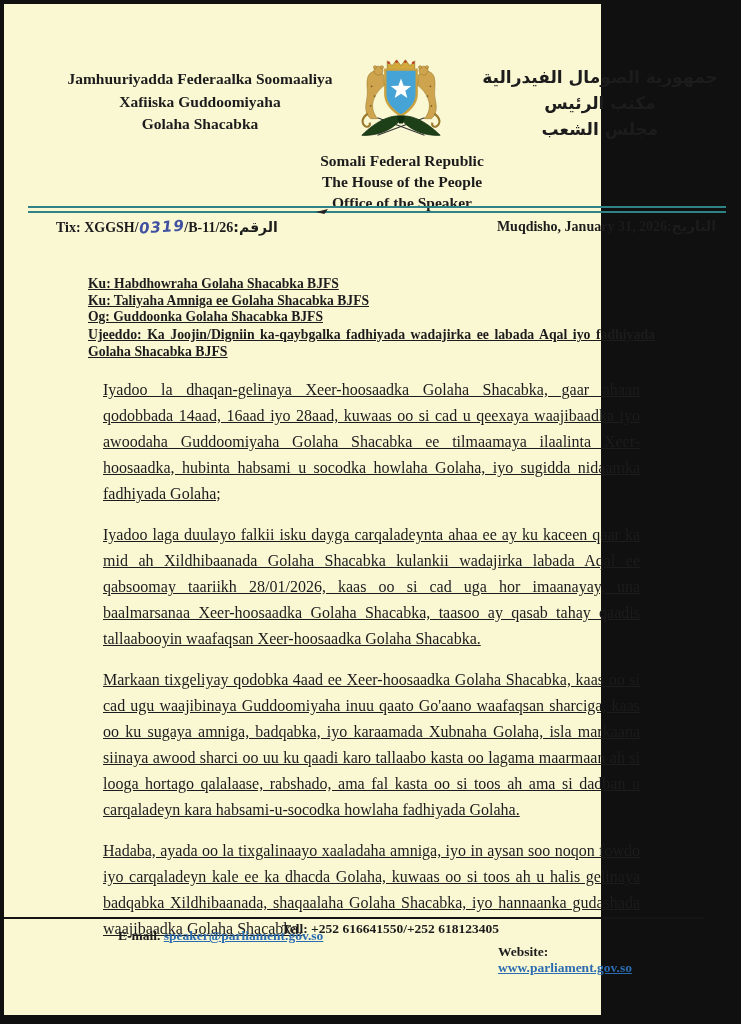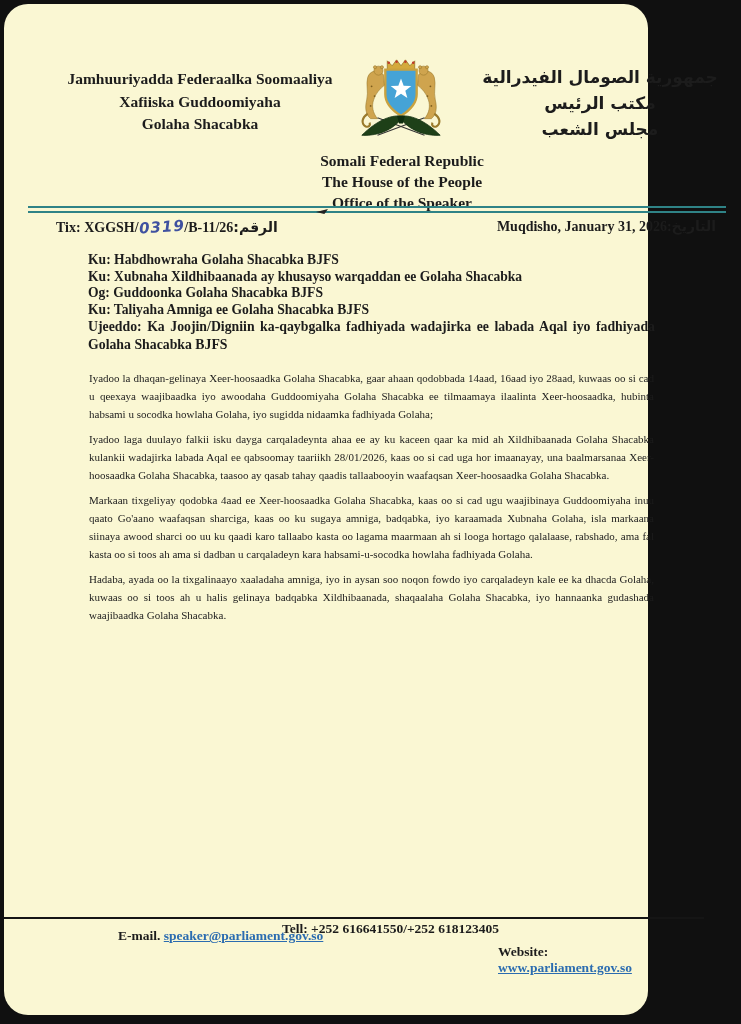--- a/index.html
+++ b/index.html
@@ -4,24 +4,23 @@
 <style>
   html,body{margin:0;padding:0;}
   body{
     width:741px;height:1024px;
     background:#101010;
     font-family:"Liberation Serif","DejaVu Serif",serif;
     position:relative;
     overflow:hidden;
   }
   .page{
-    position:absolute;left:4px;top:4px;width:644px;height:1011px;
+    position:absolute;left:4px;top:4px;width:597px;height:1011px;
     background:#FAF7D3;
     color:#1c1c1c;
-    border-radius:24px;
   }
   
   .hdr-somali{
     position:absolute;left:52px;top:64px;width:288px;
     text-align:center;font-weight:bold;font-size:15.5px;line-height:22.5px;
   }
   .hdr-arabic{
     position:absolute;left:470px;top:60px;width:252px;
     text-align:center;font-weight:bold;font-size:17px;line-height:26px;
     font-family:"DejaVu Sans","Liberation Serif",sans-serif;
@@ -54,30 +53,30 @@
     display:inline-block;
     color:#3f51a0;
     font-family:"DejaVu Sans",sans-serif;
     font-style:italic;font-weight:600;font-size:15px;
     transform:rotate(-4deg);
     letter-spacing:1px;
   }
   .ar{font-family:"DejaVu Sans",sans-serif;}
   
   .content{
-    position:absolute;left:84px;top:248px;width:567px;
+    position:absolute;left:84px;top:272px;width:567px;text-decoration:underline;
   }
   .recip{font-weight:bold;font-size:13.6px;line-height:16.6px;}
   .subject{
     font-weight:bold;font-size:13.8px;line-height:17.5px;
     text-align:justify;
   }
   .para{
-    font-size:11px;line-height:18px;text-align:justify;
-    margin:1px;
+    font-size:16px;line-height:26px;text-align:justify;
+    margin:15px;
   }
   .para.first{margin-top:16px;}
   .para + .para{margin-top:7px;}
   
   .foot-rule{
     position:absolute;left:0;top:913px;width:700px;height:2px;background:#151515;
   }
   .foot-tel{
     position:absolute;left:0;top:917px;width:725px;
     text-align:center;font-weight:bold;font-size:13.5px;padding-left:24px;
@@ -160,23 +159,22 @@
     <div class="ref-left">
       <span>Tix: XGGSH/</span><span class="hand">0319</span><span>/B-11/26</span><span class="ar">:الرقم</span>
     </div>
     <div class="ref-right">
       <span>Muqdisho, January 31, 2026:</span><span class="ar">التاريخ</span>
     </div>
   </div>
 
   <div class="content">
     <div class="recip">Ku: Habdhowraha Golaha Shacabka BJFS</div>
-    <div class="recip">Ku: Xubnaha Xildhibaanada ay khusayso warqaddan ee Golaha Shacabka</div>
+    <div class="recip">Ku: Taliyaha Amniga ee Golaha Shacabka BJFS</div>
     <div class="recip">Og: Guddoonka Golaha Shacabka BJFS</div>
-    <div class="recip">Ku: Taliyaha Amniga ee Golaha Shacabka BJFS</div>
 
     <div class="subject">Ujeeddo: Ka Joojin/Digniin ka-qaybgalka fadhiyada wadajirka ee labada Aqal iyo fadhiyada Golaha Shacabka BJFS</div>
 
     <p class="para first">Iyadoo la dhaqan-gelinaya Xeer-hoosaadka Golaha Shacabka, gaar ahaan qodobbada 14aad, 16aad iyo 28aad, kuwaas oo si cad u qeexaya waajibaadka iyo awoodaha Guddoomiyaha Golaha Shacabka ee tilmaamaya ilaalinta Xeer-hoosaadka, hubinta habsami u socodka howlaha Golaha, iyo sugidda nidaamka fadhiyada Golaha;</p>
     <p class="para">Iyadoo laga duulayo falkii isku dayga carqaladeynta ahaa ee ay ku kaceen qaar ka mid ah Xildhibaanada Golaha Shacabka kulankii wadajirka labada Aqal ee qabsoomay taariikh 28/01/2026, kaas oo si cad uga hor imaanayay, una baalmarsanaa Xeer-hoosaadka Golaha Shacabka, taasoo ay qasab tahay qaadis tallaabooyin waafaqsan Xeer-hoosaadka Golaha Shacabka.</p>
     <p class="para">Markaan tixgeliyay qodobka 4aad ee Xeer-hoosaadka Golaha Shacabka, kaas oo si cad ugu waajibinaya Guddoomiyaha inuu qaato Go'aano waafaqsan sharciga, kaas oo ku sugaya amniga, badqabka, iyo karaamada Xubnaha Golaha, isla markaana siinaya awood sharci oo uu ku qaadi karo tallaabo kasta oo lagama maarmaan ah si looga hortago qalalaase, rabshado, ama fal kasta oo si toos ah ama si dadban u carqaladeyn kara habsami-u-socodka howlaha fadhiyada Golaha.</p>
     <p class="para">Hadaba, ayada oo la tixgalinaayo xaaladaha amniga, iyo in aysan soo noqon fowdo iyo carqaladeyn kale ee ka dhacda Golaha, kuwaas oo si toos ah u halis gelinaya badqabka Xildhibaanada, shaqaalaha Golaha Shacabka, iyo hannaanka gudashada waajibaadka Golaha Shacabka.</p>
   </div>
 
   <div class="foot-rule"></div>

